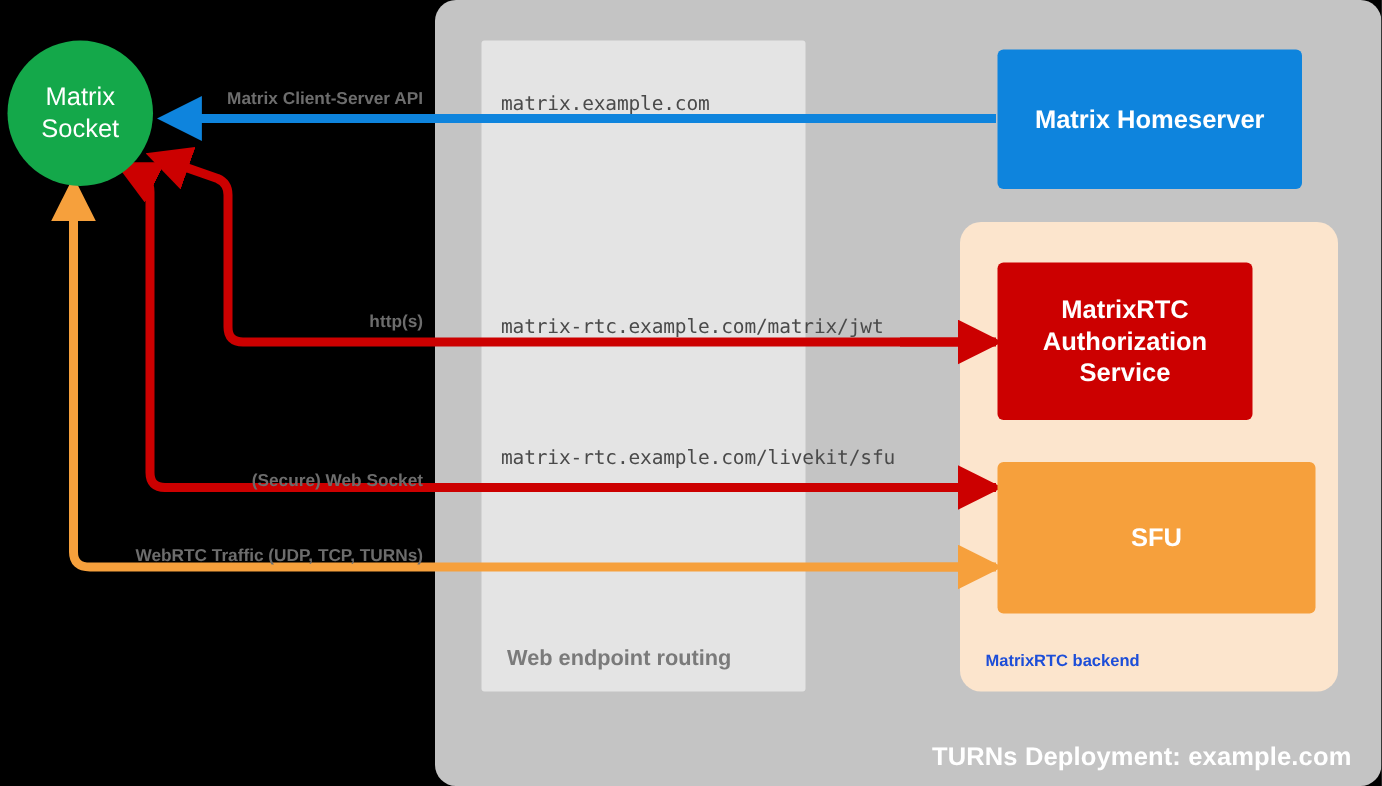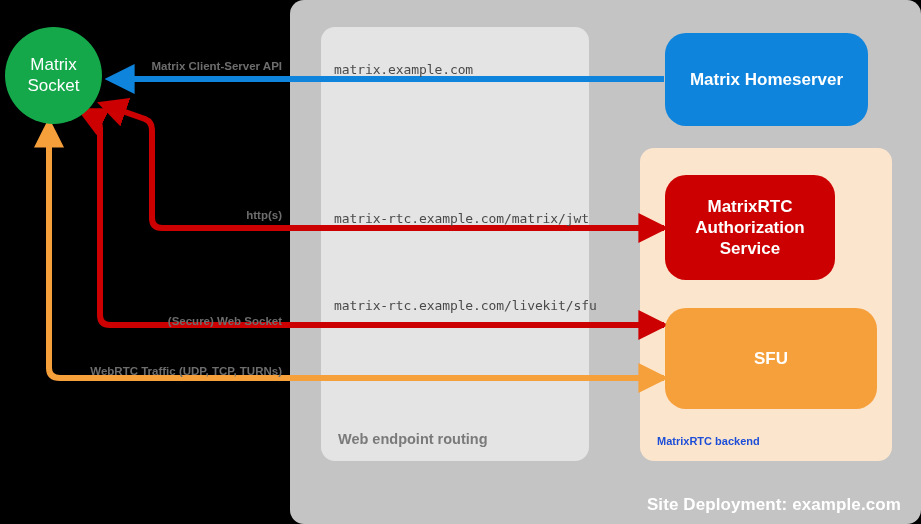--- a/index.html
+++ b/index.html
@@ -34,24 +34,24 @@
     font-size: 17px;
     font-weight: bold;
     letter-spacing: 0.1px;
     white-space: nowrap;
   }
 
   .routing-panel {
     position: absolute;
     left: 321px;
     top: 27px;
-    width: 268px;
+    width: 216px;
     height: 434px;
     background: #e4e4e4;
-    border-radius: 14px;
+    border-radius: 2px;
   }
   .routing-panel-label {
     position: absolute;
     left: 17px;
     bottom: 14px;
     color: #7a7a7a;
     font-size: 14.5px;
     font-weight: bold;
     white-space: nowrap;
   }
@@ -90,21 +90,21 @@
     justify-content: center;
     color: #ffffff;
     font-size: 17px;
     font-weight: normal;
     line-height: 1.22;
     text-align: center;
   }
 
   .node-box {
     position: absolute;
-    border-radius: 21px;
+    border-radius: 4px;
     display: flex;
     align-items: center;
     justify-content: center;
     color: #ffffff;
     font-weight: bold;
     text-align: center;
     line-height: 1.24;
   }
   .node-homeserver {
     left: 665px;
@@ -160,21 +160,21 @@
     white-space: nowrap;
     letter-spacing: -0.1px;
   }
 </style>
 </head>
 <body>
 
 <div id="canvas">
 
   <div class="site-deployment">
-    <div class="site-deployment-label">Site Deployment: example.com</div>
+    <div class="site-deployment-label">TURNs Deployment: example.com</div>
   </div>
 
   <div class="routing-panel">
     <div class="routing-panel-label">Web endpoint routing</div>
   </div>
 
   <div class="backend-panel">
     <div class="backend-panel-label">MatrixRTC backend</div>
   </div>
 

